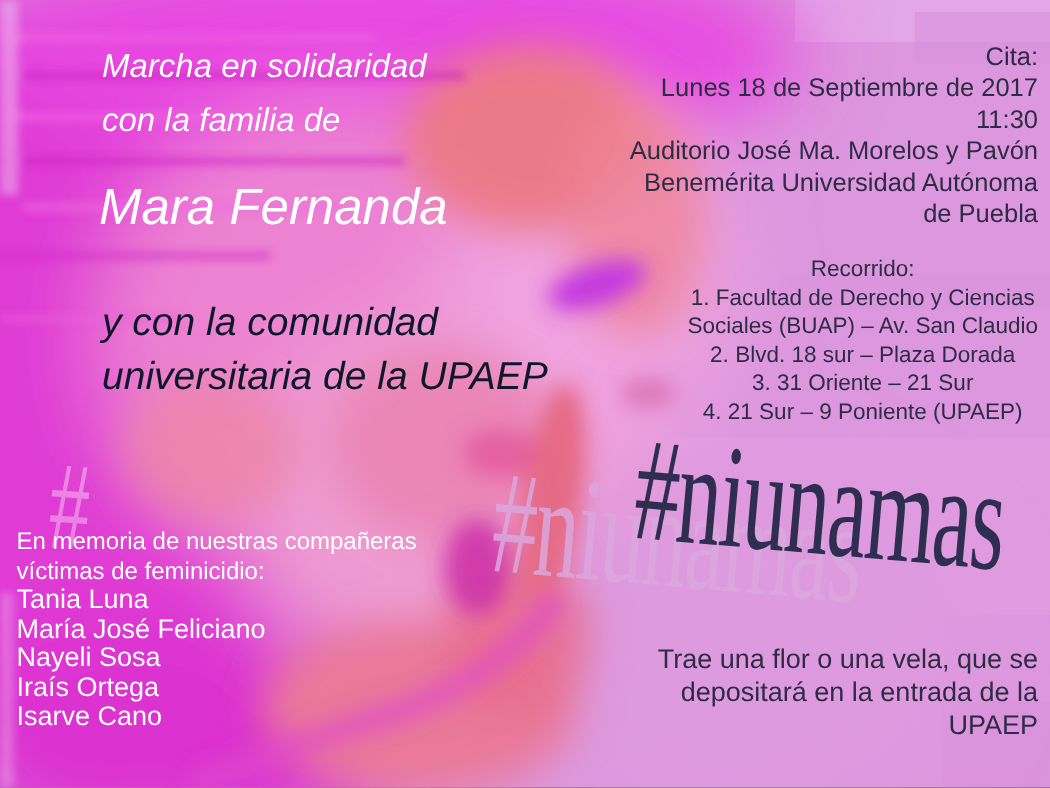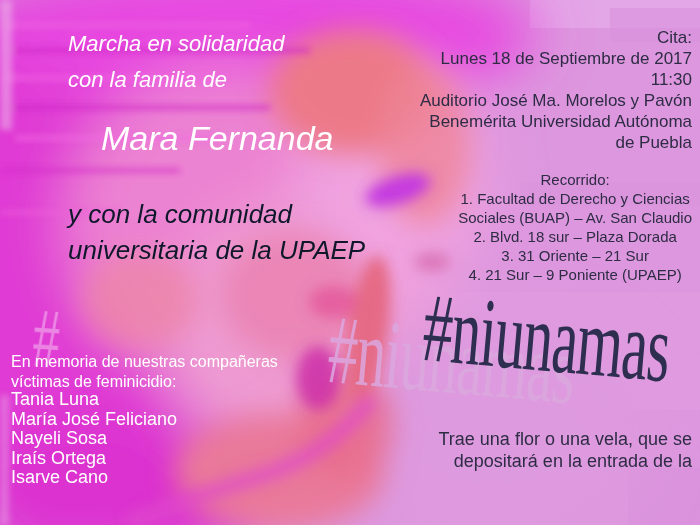--- a/index.html
+++ b/index.html
@@ -9,21 +9,21 @@
     overflow:hidden;
     background:#DD97DE;
     font-family:"Liberation Sans", sans-serif;
     -webkit-font-smoothing:antialiased;
   }
   .bg{position:absolute;inset:0;z-index:0;}
   
   .headline{position:absolute;left:68px;top:26px;z-index:4;color:#FFFFFF;
     font-style:italic;font-size:22px;line-height:36px;white-space:nowrap;}
   .victim-title{position:absolute;left:66px;top:118px;z-index:4;color:#FFFFFF;
-    font-style:italic;font-size:34px;line-height:40px;white-space:nowrap;margin-left:35px;}
+    font-style:italic;font-size:34px;line-height:40px;white-space:nowrap;}
   .subtitle{position:absolute;left:68px;top:196px;z-index:4;color:#0f172a;
     font-style:italic;font-size:26px;line-height:36px;white-space:nowrap;}
   
   .cita{position:absolute;right:8px;top:27px;z-index:4;color:#2D2C44;
     font-size:17px;line-height:21px;text-align:right;white-space:nowrap;}
   .recorrido{position:absolute;right:8px;top:170px;z-index:4;color:#2D2C44;
     font-size:15px;line-height:19px;text-align:center;white-space:nowrap;}
   .nota{position:absolute;right:8px;top:428px;z-index:4;color:#2D2C44;
     font-size:18px;line-height:22px;text-align:right;white-space:nowrap;margin-left:21px;}
   
@@ -158,15 +158,16 @@
     <div>Tania Luna</div>
     <div>María José Feliciano</div>
     <div>Nayeli Sosa</div>
     <div>Iraís Ortega</div>
     <div>Isarve Cano</div>
   </div>
 
   <div class="nota">
     <div>Trae una flor o una vela, que se</div>
     <div>depositará en la entrada de la</div>
+    <div>UPAEP</div>
   </div>
 
 </div>
 
 </body></html>

